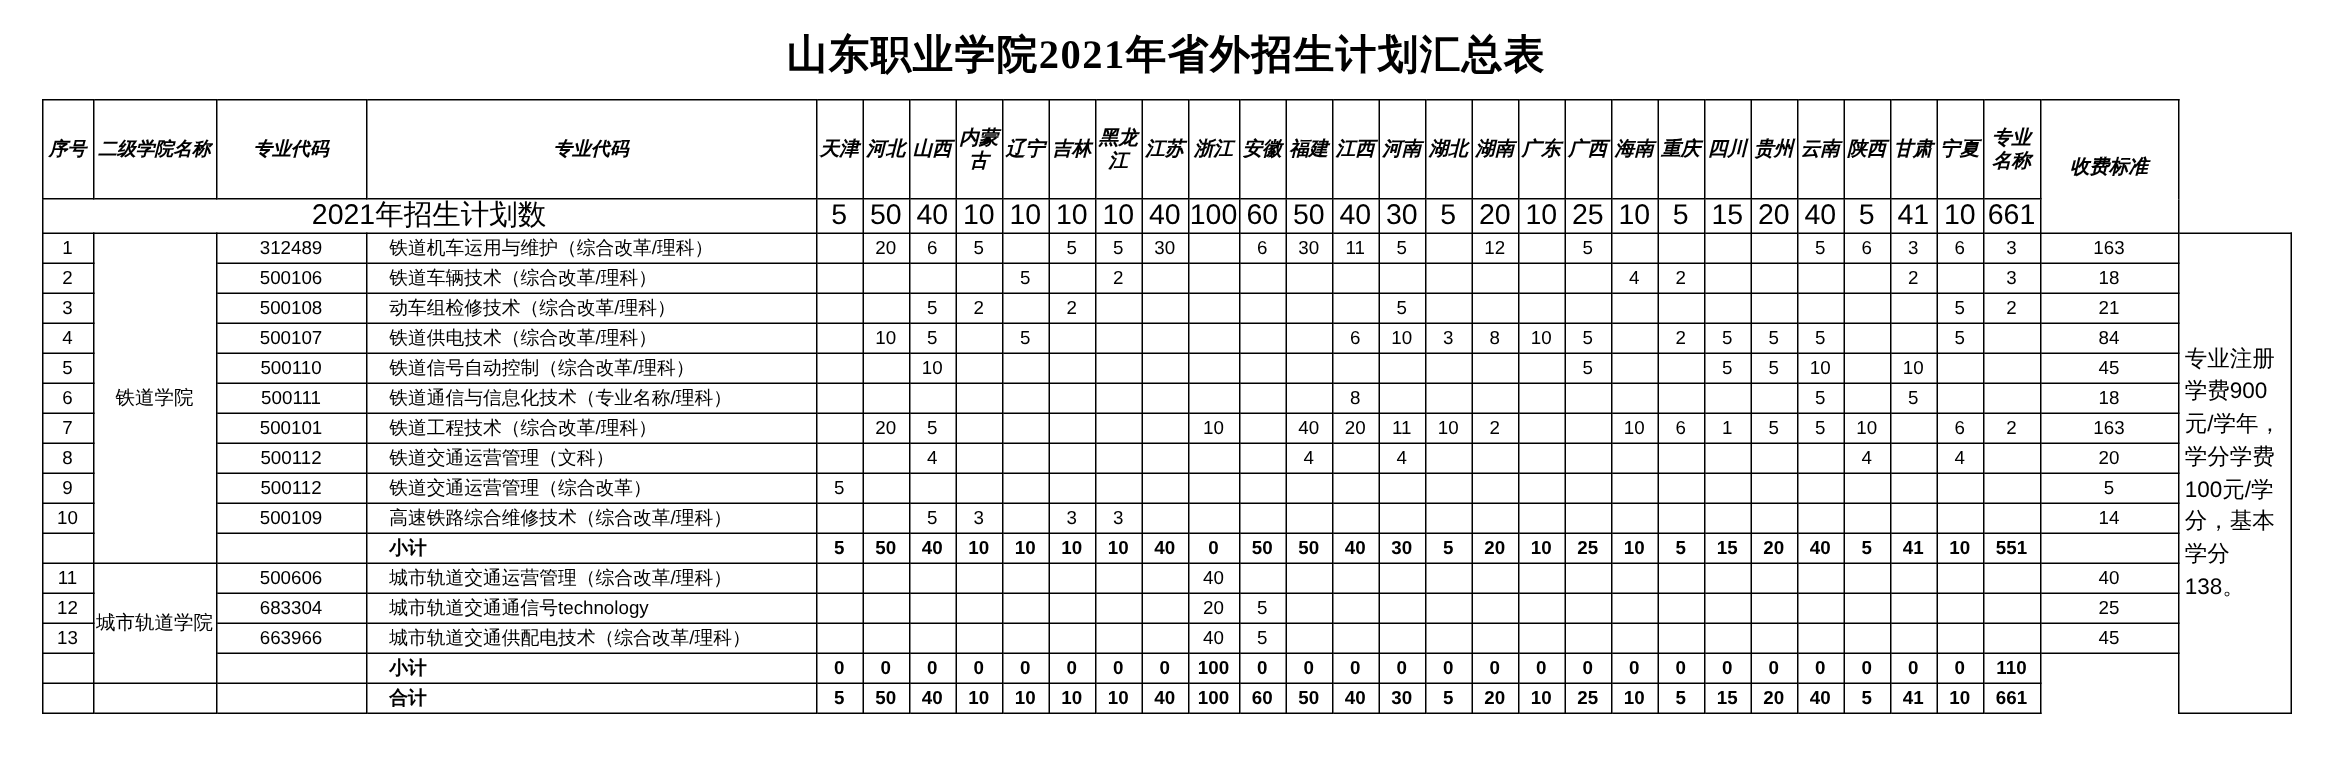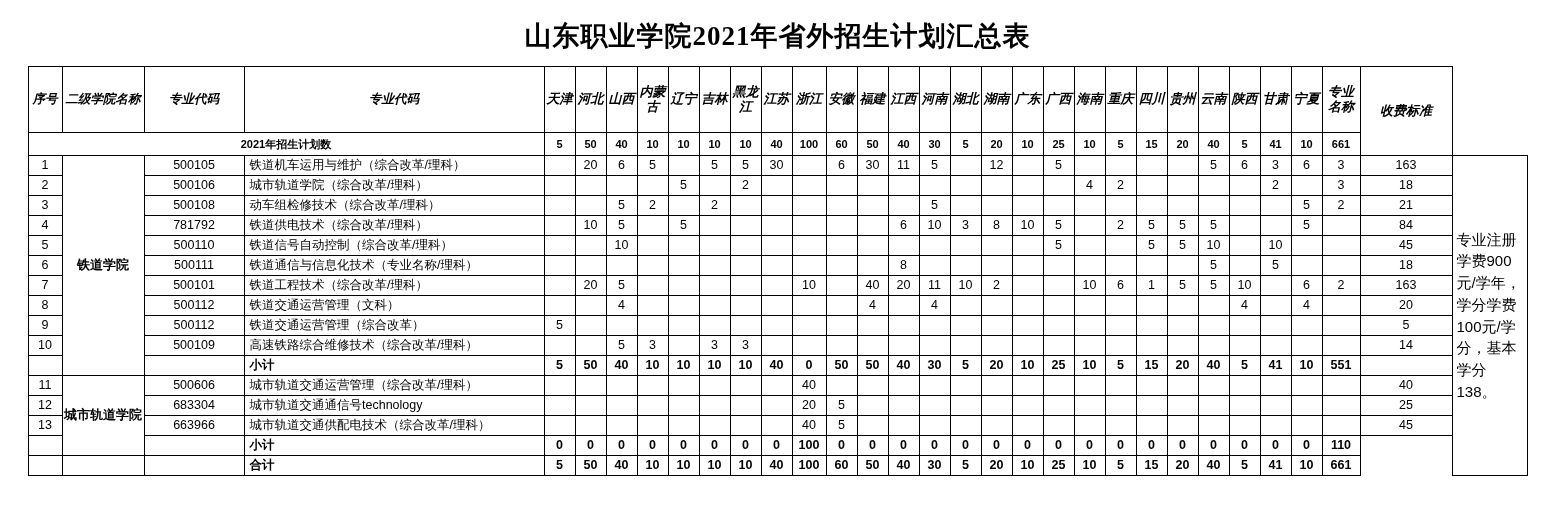--- a/index.html
+++ b/index.html
@@ -39,27 +39,27 @@
     font-weight:bold;
     font-size:13px;
     height:66px;
     font-style:italic;
   }
   .hdr-prov{
     font-weight:bold;
     font-size:13px;
     line-height:1.08;
   }
-  .plan-row td{height:22px;font-weight:bold;font-size:11px;}
+  .plan-row td{height:22px;font-weight:normal;font-size:19px;}
   .plan-label{font-weight:bold;font-size:14px;}
   tbody td{height:19px;}
-  .name{text-align:left;padding-left:5px;font-size:12.5px;}
+  .name{text-align:left;padding-left:15px;font-size:12.5px;}
   .bold{font-weight:bold;}
   .vert{
-    font-weight:bold;
+    font-weight:normal;
     font-size:13px;
   }
   .fee{
     font-size:15px;
     line-height:1.45;
     text-align:left;
     padding:2px 4px;
     vertical-align:middle;
   }
   .col-seq{width:34px;}
@@ -171,21 +171,21 @@
         <td>5</td>
         <td>41</td>
         <td>10</td>
         <td>661</td>
       </tr>
     </thead>
     <tbody id="tbody">
         <tr>
           <td>1</td>
           <td class="vert" rowspan="11">铁道学院</td>
-          <td>500105</td>
+          <td>312489</td>
           <td class="name">铁道机车运用与维护（综合改革/理科）</td>
           <td class=""></td>
           <td class="">20</td>
           <td class="">6</td>
           <td class="">5</td>
           <td class=""></td>
           <td class="">5</td>
           <td class="">5</td>
           <td class="">30</td>
           <td class=""></td>
@@ -205,21 +205,21 @@
           <td class="">6</td>
           <td class="">3</td>
           <td class="">6</td>
           <td class="">3</td>
           <td class="">163</td>
           <td class="fee" rowspan="16">专业注册学费900元/学年，学分学费100元/学分，基本学分138。</td>
         </tr>
         <tr>
           <td>2</td>
           <td>500106</td>
-          <td class="name">城市轨道学院（综合改革/理科）</td>
+          <td class="name">铁道车辆技术（综合改革/理科）</td>
           <td class=""></td>
           <td class=""></td>
           <td class=""></td>
           <td class=""></td>
           <td class="">5</td>
           <td class=""></td>
           <td class="">2</td>
           <td class=""></td>
           <td class=""></td>
           <td class=""></td>
@@ -268,21 +268,21 @@
           <td class=""></td>
           <td class=""></td>
           <td class=""></td>
           <td class=""></td>
           <td class="">5</td>
           <td class="">2</td>
           <td class="">21</td>
         </tr>
         <tr>
           <td>4</td>
-          <td>781792</td>
+          <td>500107</td>
           <td class="name">铁道供电技术（综合改革/理科）</td>
           <td class=""></td>
           <td class="">10</td>
           <td class="">5</td>
           <td class=""></td>
           <td class="">5</td>
           <td class=""></td>
           <td class=""></td>
           <td class=""></td>
           <td class=""></td>

